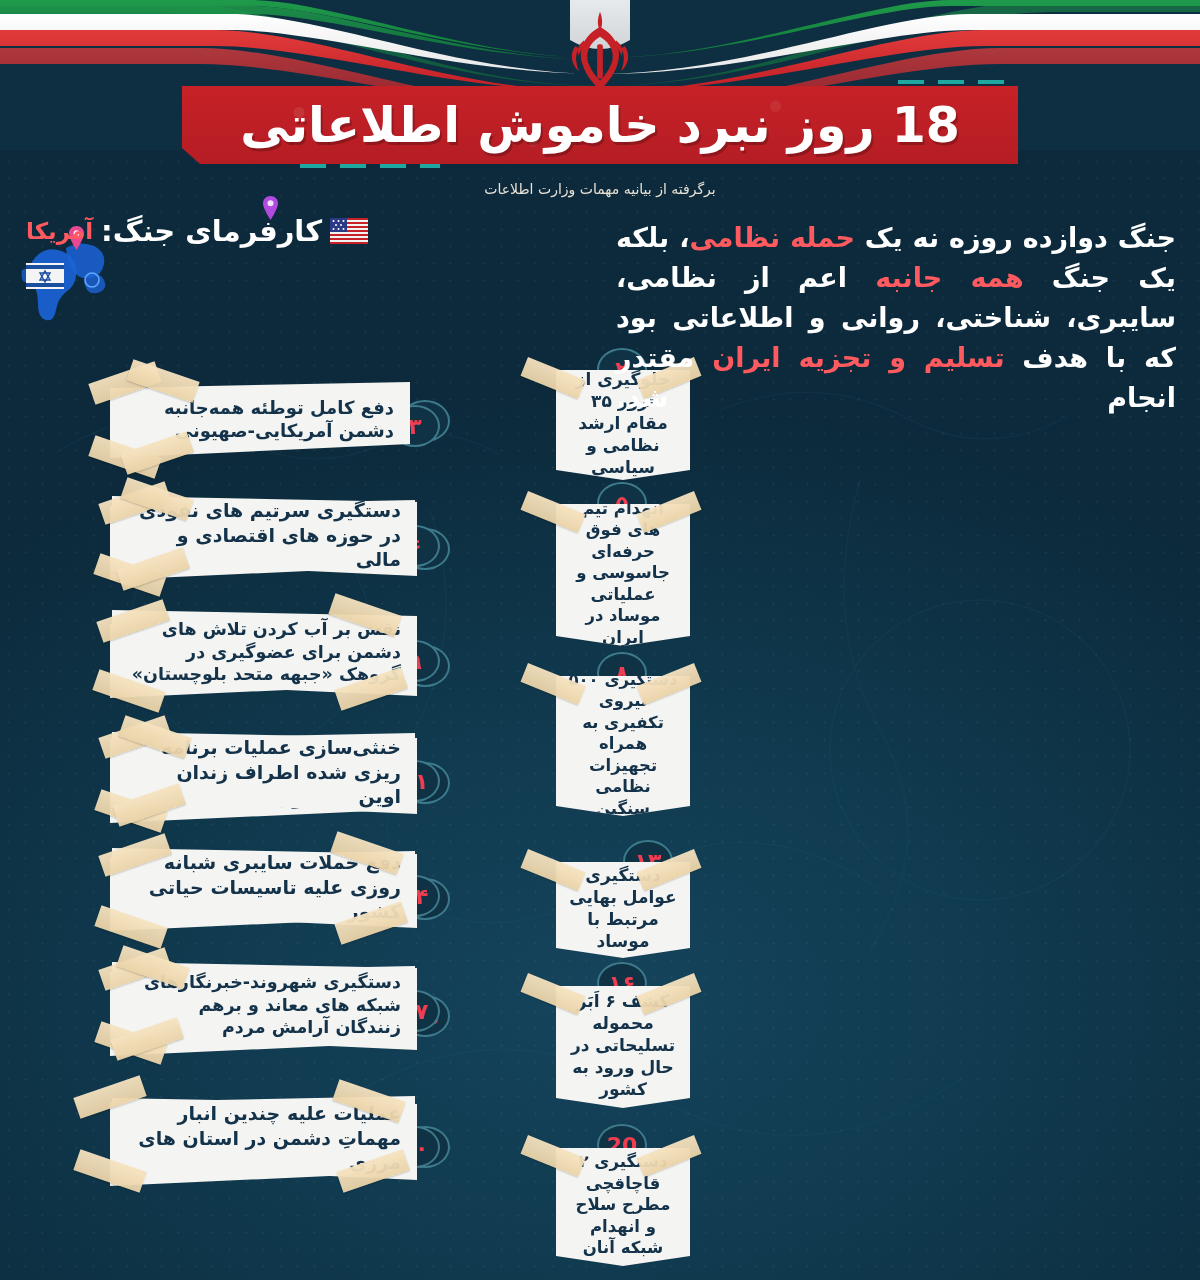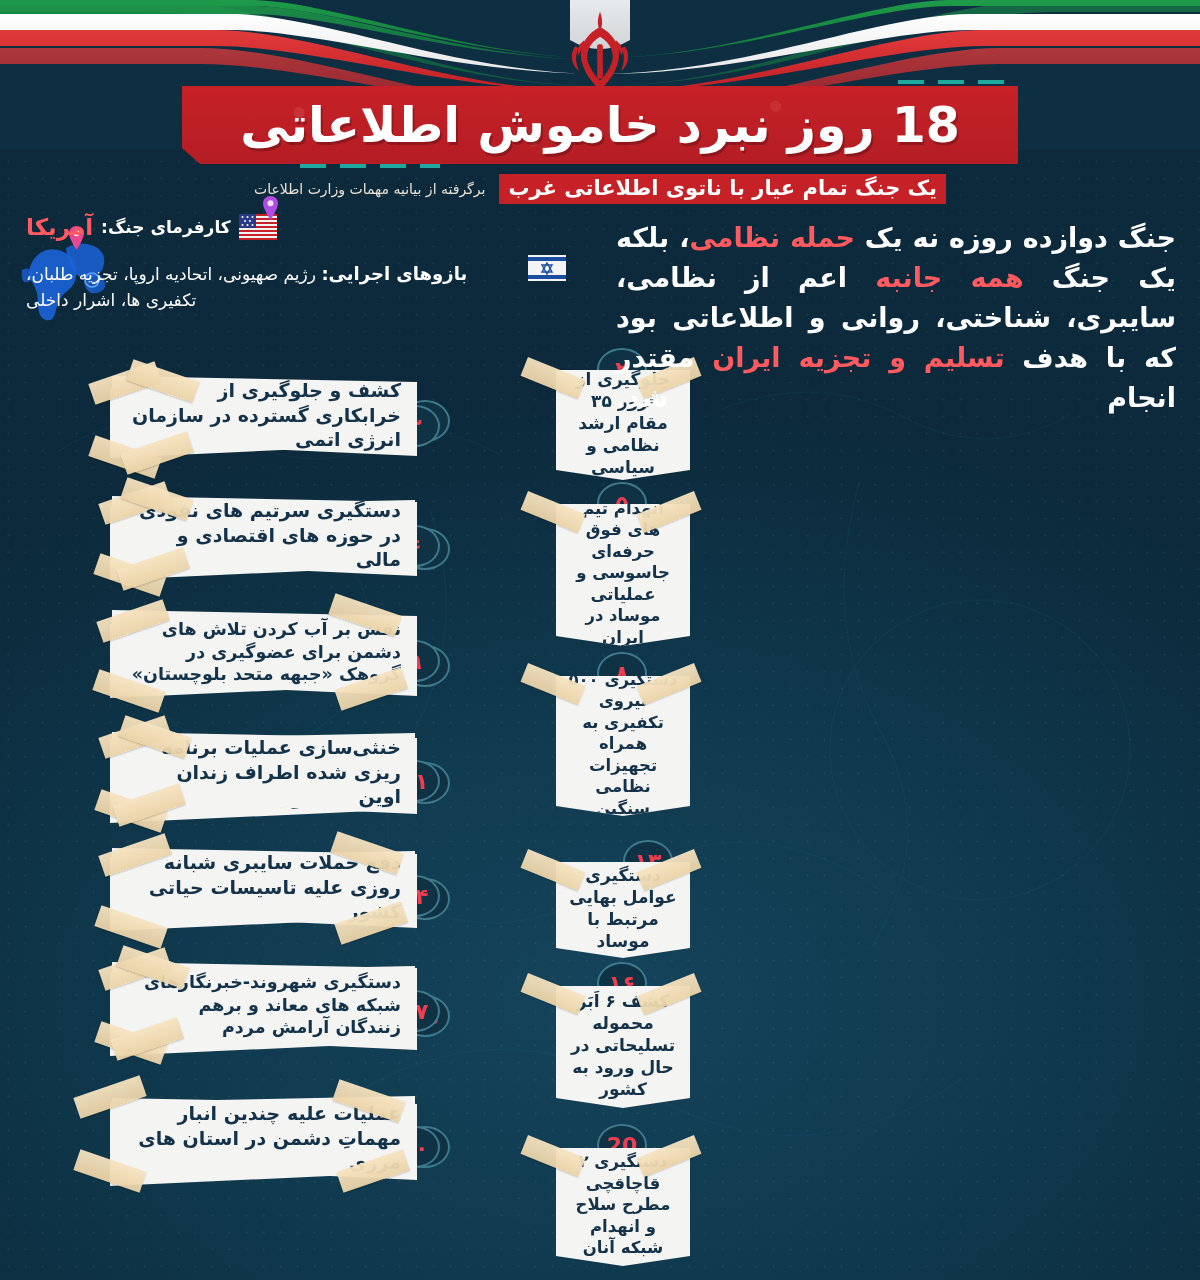--- a/index.html
+++ b/index.html
@@ -143,21 +143,21 @@
   
   #sponsor-block {
     position: absolute;
     top: 214px; left: 26px;
     width: 540px;
     z-index: 5;
     text-align: left;
     direction: rtl;
   }
   .sponsor-line { display: flex; align-items: center; justify-content: flex-end; gap: 8px; }
-  #sponsor-title-label { color: #ffffff; font-size: 17px; font-weight: bold; }
+  #sponsor-title-label { color: #ffffff; font-size: 29px; font-weight: bold; }
   #sponsor-title-value { color: #ff5a5f; font-size: 23px; font-weight: bold; }
   #arms-row {
     margin-top: 8px;
     color: #ffffff;
     font-size: 17px;
     line-height: 1.52;
     text-align: left;
     direction: rtl;
   }
   #arms-label { font-weight: bold; font-size: 18px; }
@@ -309,21 +309,20 @@
 
 <div id="dash-right"></div>
 
 <div id="title-banner">
   <div id="main-title">18 روز نبرد خاموش اطلاعاتی</div>
 </div>
 
 <div id="dash-left"></div>
 
 <div id="subtitle-row">
-  <div id="subtitle-main">یک جنگ تمام عیار با ناتوی اطلاعاتی غرب</div>
   <div id="subtitle-source">برگرفته از بیانیه مهمات وزارت اطلاعات</div>
 </div>
 
 <div id="intro-text">
   <span>جنگ دوازده روزه نه یک </span><span class="hl">حمله نظامی</span><span>، بلکه یک جنگ </span><span class="hl">همه جانبه</span><span> اعم از نظامی، سایبری، شناختی، روانی و اطلاعاتی بود که با هدف </span><span class="hl">تسلیم و تجزیه ایران</span><span> مقتدر انجام شد.</span>
 </div>
 
 <svg id="map-graphic" viewBox="0 0 175 120">
   <g fill="#1b63d8">
     <path d="M18 44 q10 -16 26 -12 q16 4 18 18 q2 16 -10 24 q-8 6 -10 18 q-2 12 -10 10 q-8 -2 -8 -16 q0 -14 -6 -22 q-6 -8 0 -20 Z" opacity=".9"></path>
@@ -374,24 +373,20 @@
   </div>
 
   <div style="margin-top:12px;display:flex;align-items:flex-start;justify-content:flex-end;gap:9px;">
     <svg class="flag-ico" viewBox="0 0 38 26" style="margin-top:3px">
       <rect width="38" height="26" fill="#f4f4f4"></rect>
       <rect y="2" width="38" height="4" fill="#1a4fa0"></rect>
       <rect y="20" width="38" height="4" fill="#1a4fa0"></rect>
       <path d="M19 8 l5 9 h-10 Z" fill="none" stroke="#1a4fa0" stroke-width="1.4"></path>
       <path d="M19 19 l5 -9 h-10 Z" fill="none" stroke="#1a4fa0" stroke-width="1.4"></path>
     </svg>
-    <div id="arms-row">
-      <span id="arms-label">بازوهای اجرایی:</span>
-      <span id="arms-value">رژیم صهیونی، اتحادیه اروپا، تجزیه طلبان، تکفیری ها، اشرار داخلی</span>
-    </div>
   </div>
 </div>
 
 <div id="cards-layer">
 
   <div class="badge" style="right:750px;top:400px;">۱</div>
   <div class="card right side" style="right:790px;top:382px;width:300px;height:76px;">
     <div class="card-text" style="font-size:18px;">دفع کامل توطئه همه‌جانبه دشمن آمریکایی-صهیونی</div>
   </div>
   <div class="tape t1" style="right:1040px;top:372px;"></div>
@@ -475,23 +470,20 @@
   <div class="tape t4" style="right:500px;top:984px;"></div>
 
   <div class="badge" style="right:553px;top:1124px;">20</div>
   <div class="card mid" style="right:510px;top:1148px;width:134px;height:118px;">
     <div class="card-text" style="font-size:16.5px;">دستگیری ۲ قاچاقچی مطرح سلاح و انهدام شبکه آنان</div>
   </div>
   <div class="tape t3" style="right:616px;top:1146px;"></div>
   <div class="tape t4" style="right:500px;top:1146px;"></div>
 
   <div class="badge" style="left:390px;top:405px;">۳</div>
-  <div class="card left side" style="left:112px;top:376px;width:305px;height:80px;">
-    <div class="card-text" style="font-size:19px;">کشف و جلوگیری از خرابکاری گسترده در سازمان انرژی اتمی</div>
-  </div>
   <div class="tape t2" style="left:128px;top:370px;"></div>
   <div class="tape t1" style="left:122px;top:442px;"></div>
 
   <div class="badge" style="left:390px;top:525px;">۶</div>
   <div class="card left side" style="left:112px;top:496px;width:305px;height:80px;">
     <div class="card-text" style="font-size:19px;">دستگیری سرتیم های نفوذی در حوزه های اقتصادی و مالی</div>
   </div>
   <div class="tape t2" style="left:122px;top:488px;"></div>
   <div class="tape t1" style="left:118px;top:558px;"></div>
 

